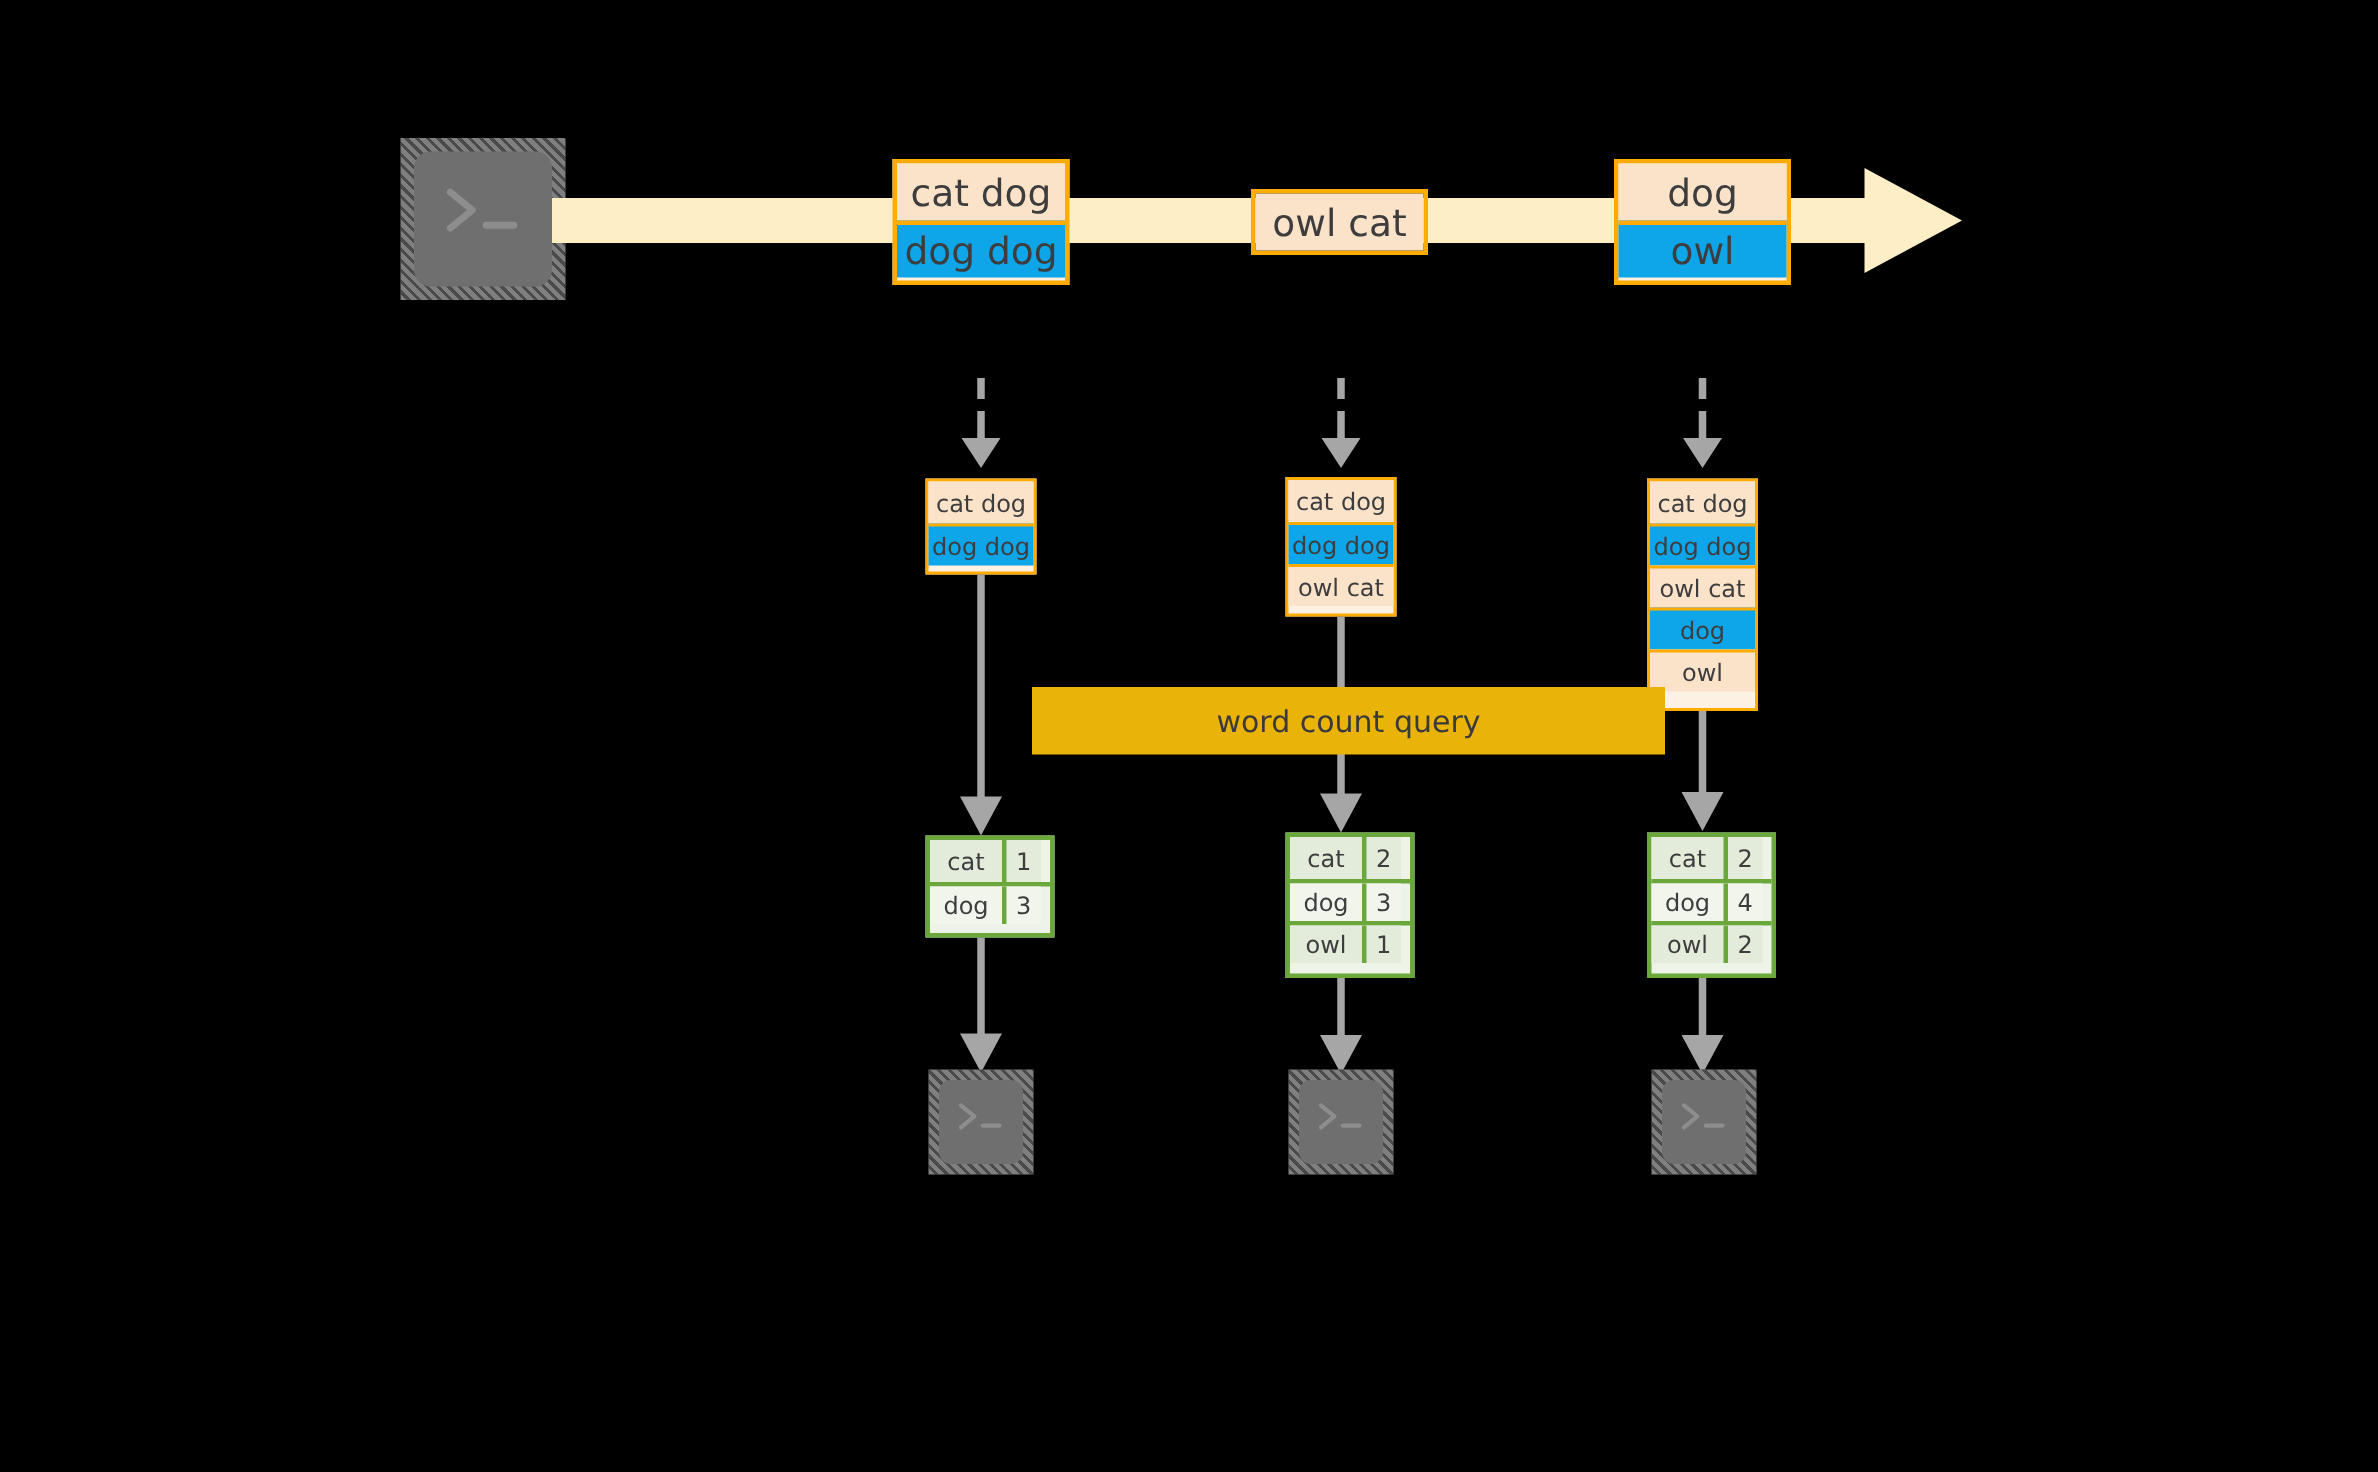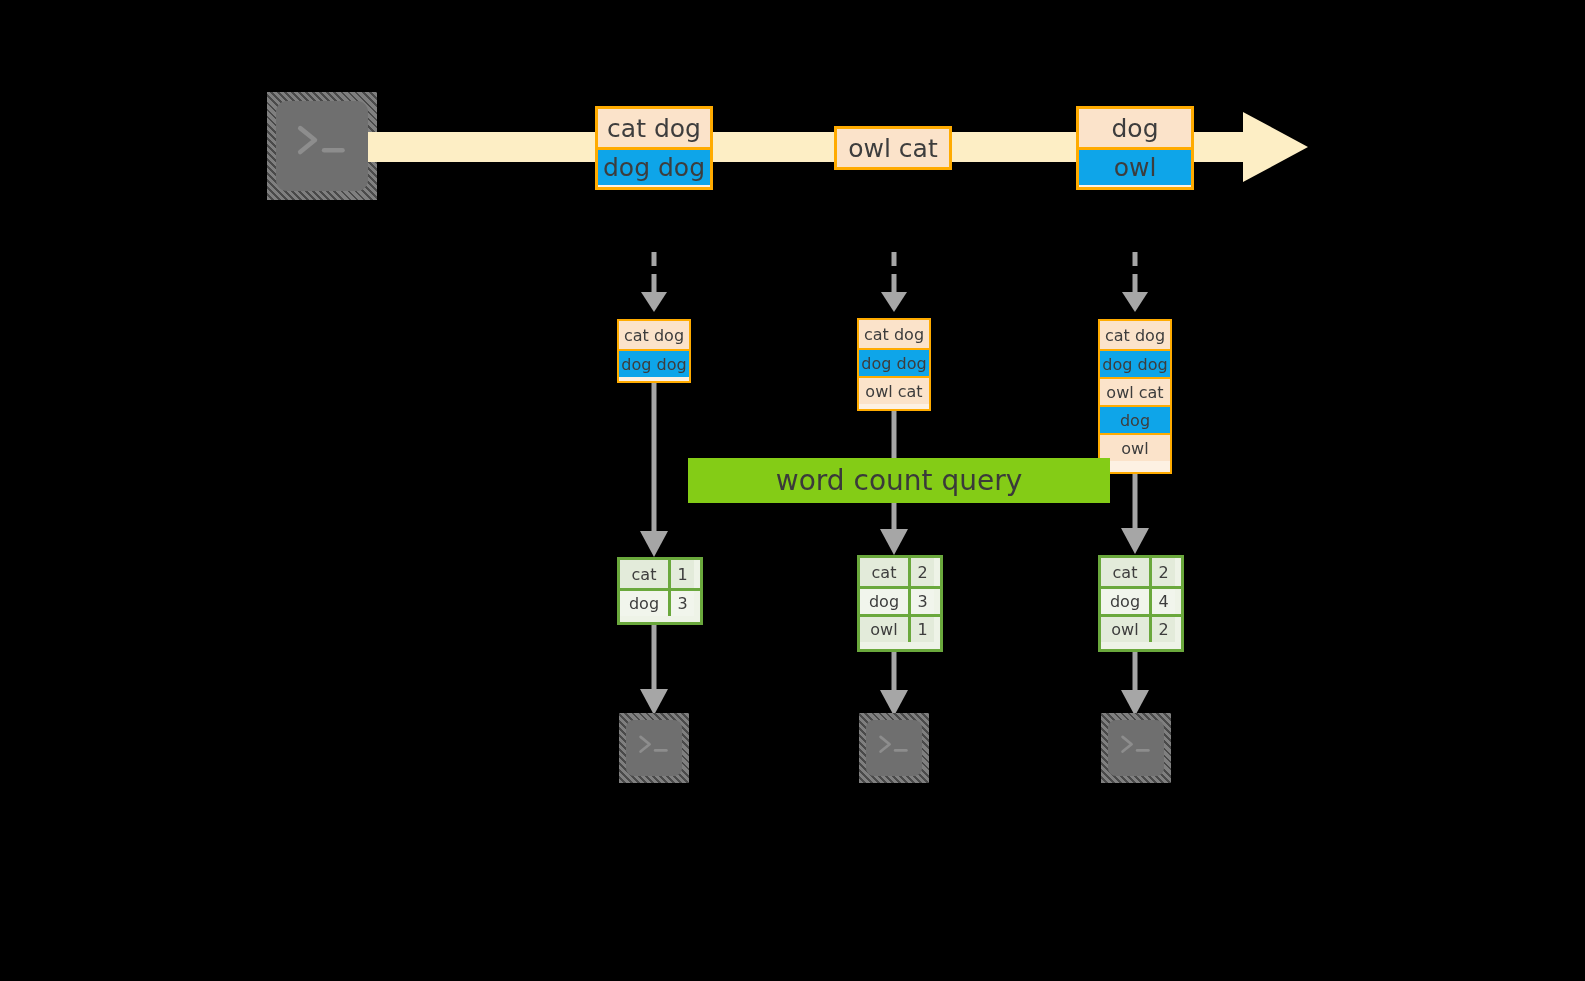--- a/index.html
+++ b/index.html
@@ -106,25 +106,25 @@
   .gtable .gcell.light { background: #f1f5ec; }
   .gtable .gcell.key { width: 48px; }
   .gtable .gcell.val { width: 26px; border-left: 3px solid #6aa83c; }
 
   
   .conn { position: absolute; }
 
   
   .banner {
     position: absolute;
-    background: #84cc16;
+    background: #eab308;
     display: flex;
     align-items: center;
     justify-content: center;
-    font-size: 28px;
+    font-size: 20px;
     color: #3a3a3a;
     white-space: nowrap;
   }
 </style>
 </head>
 <body>
 
 <div class="term" style="left:267px; top:92px; width:110px; height:108px;">
   <div class="term-inner">
     <svg class="prompt" viewBox="0 0 70 40">

